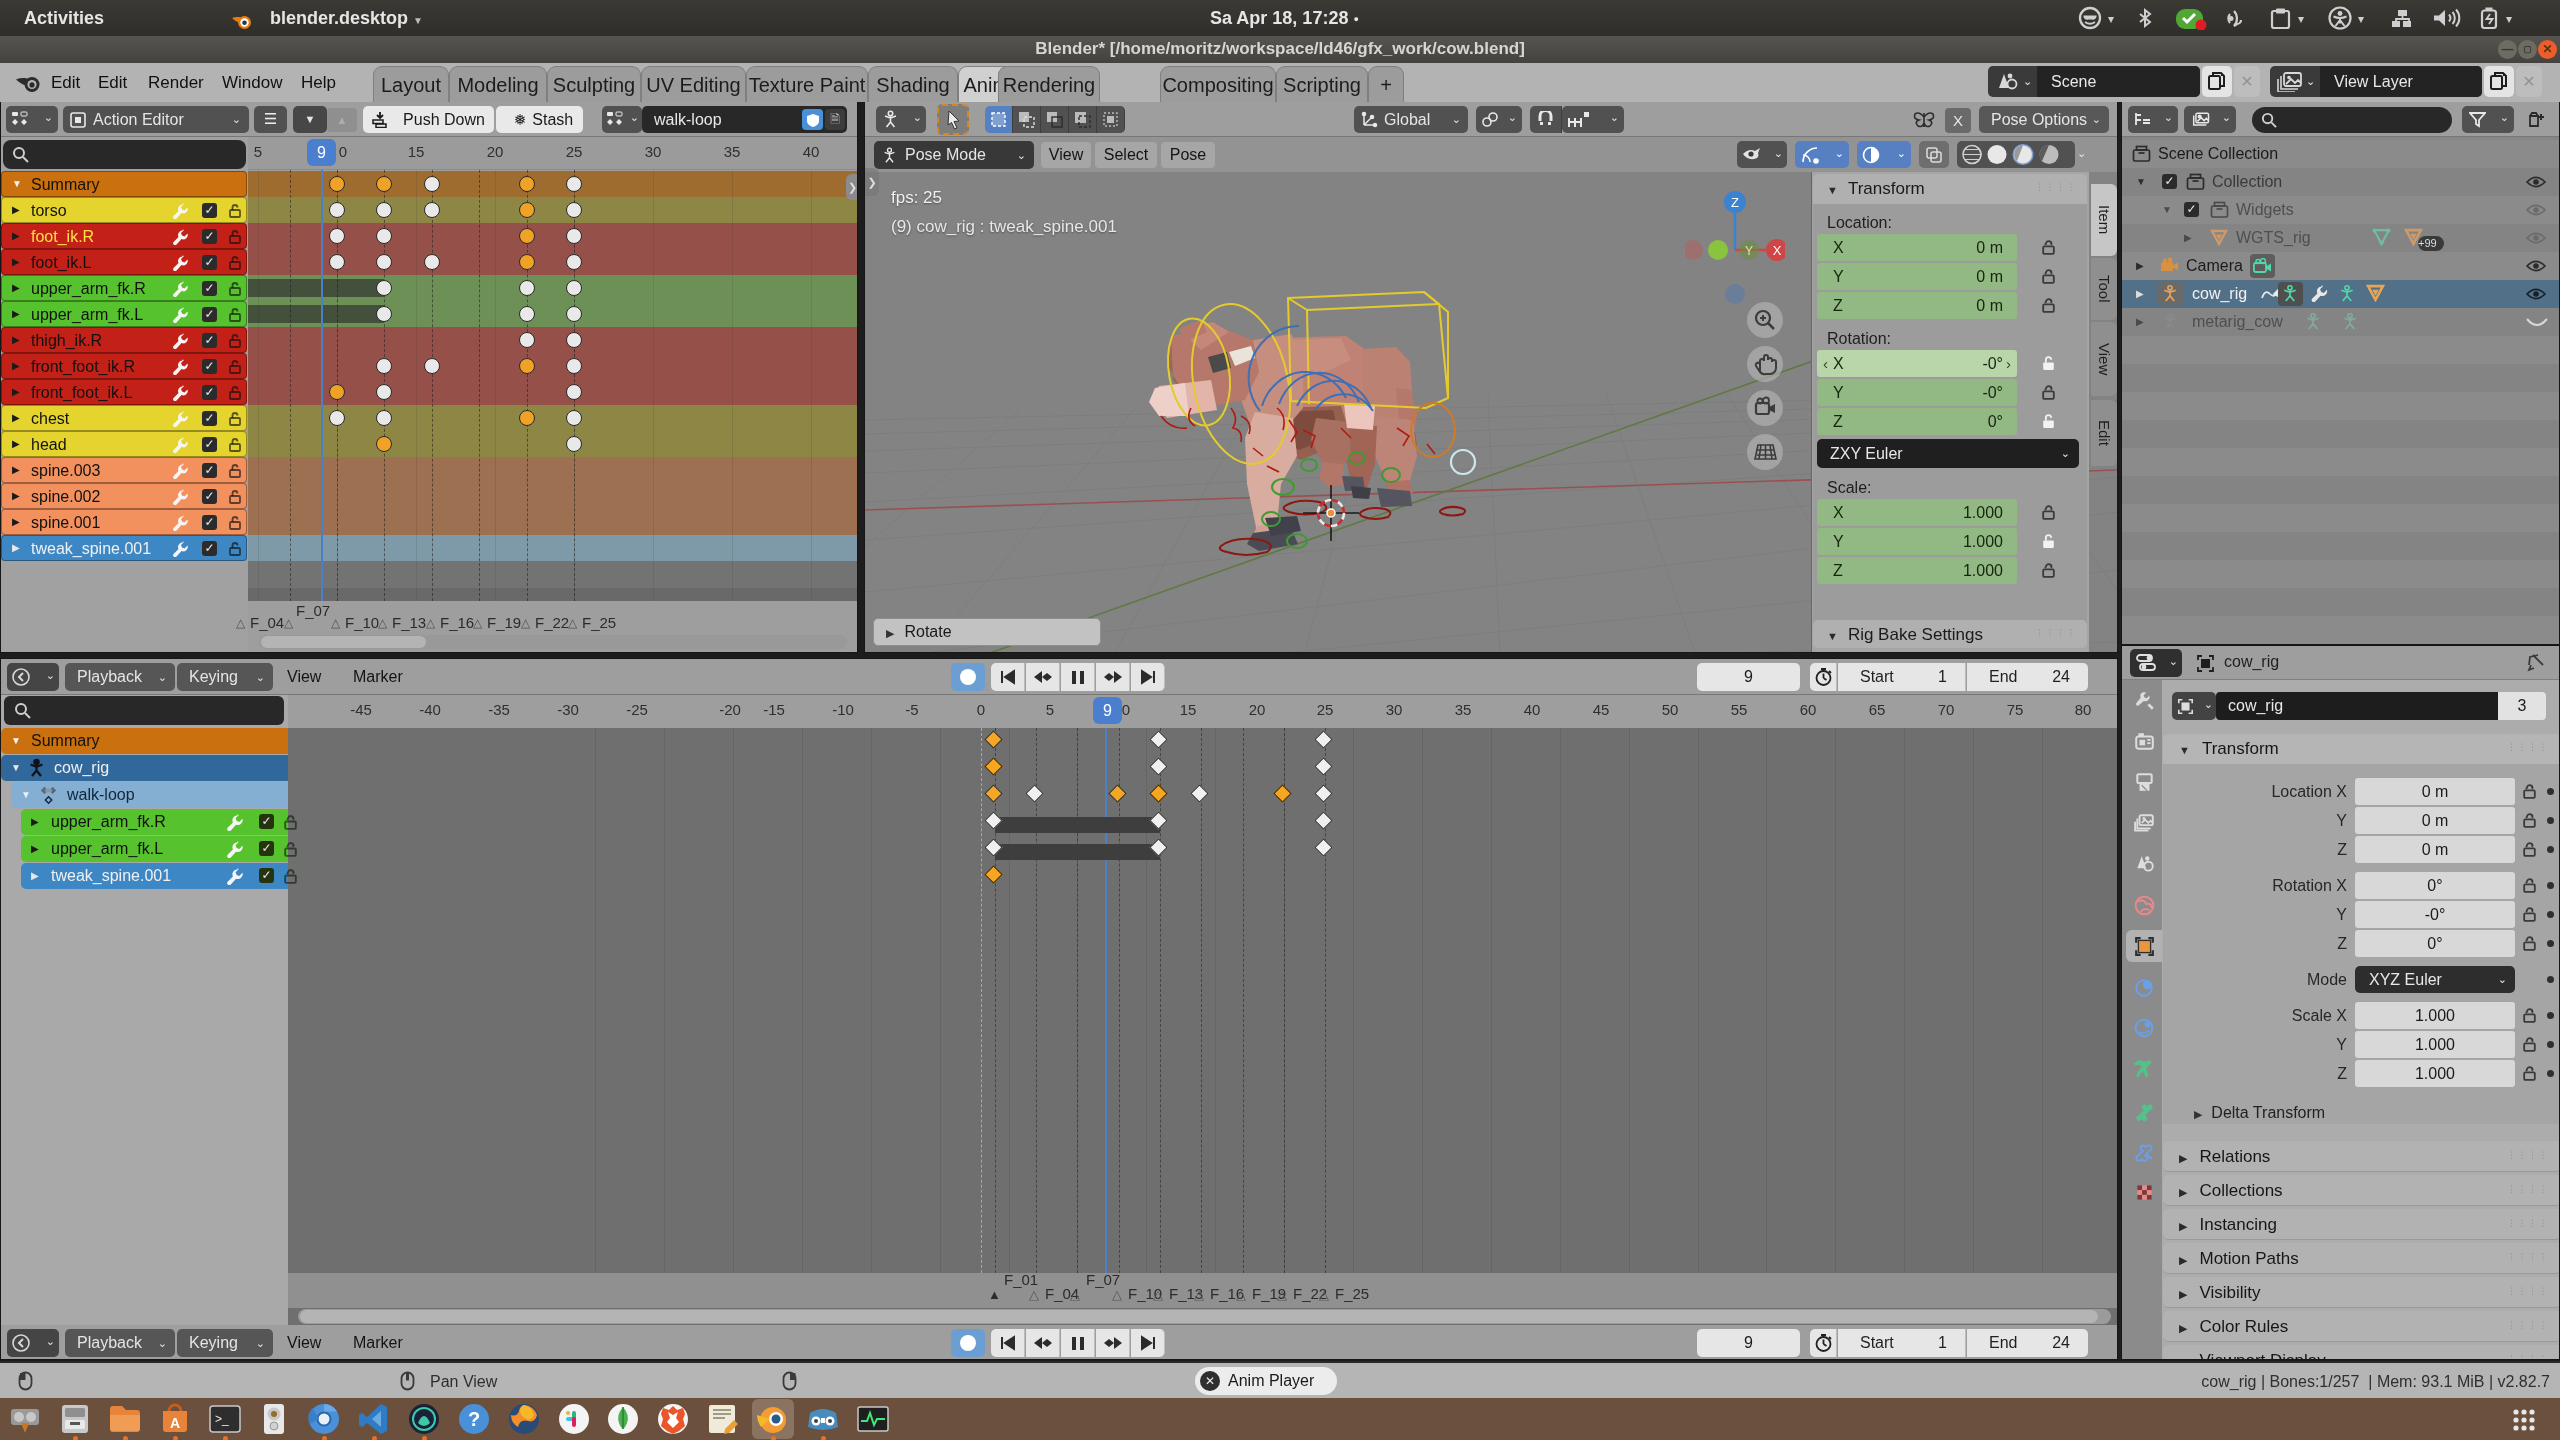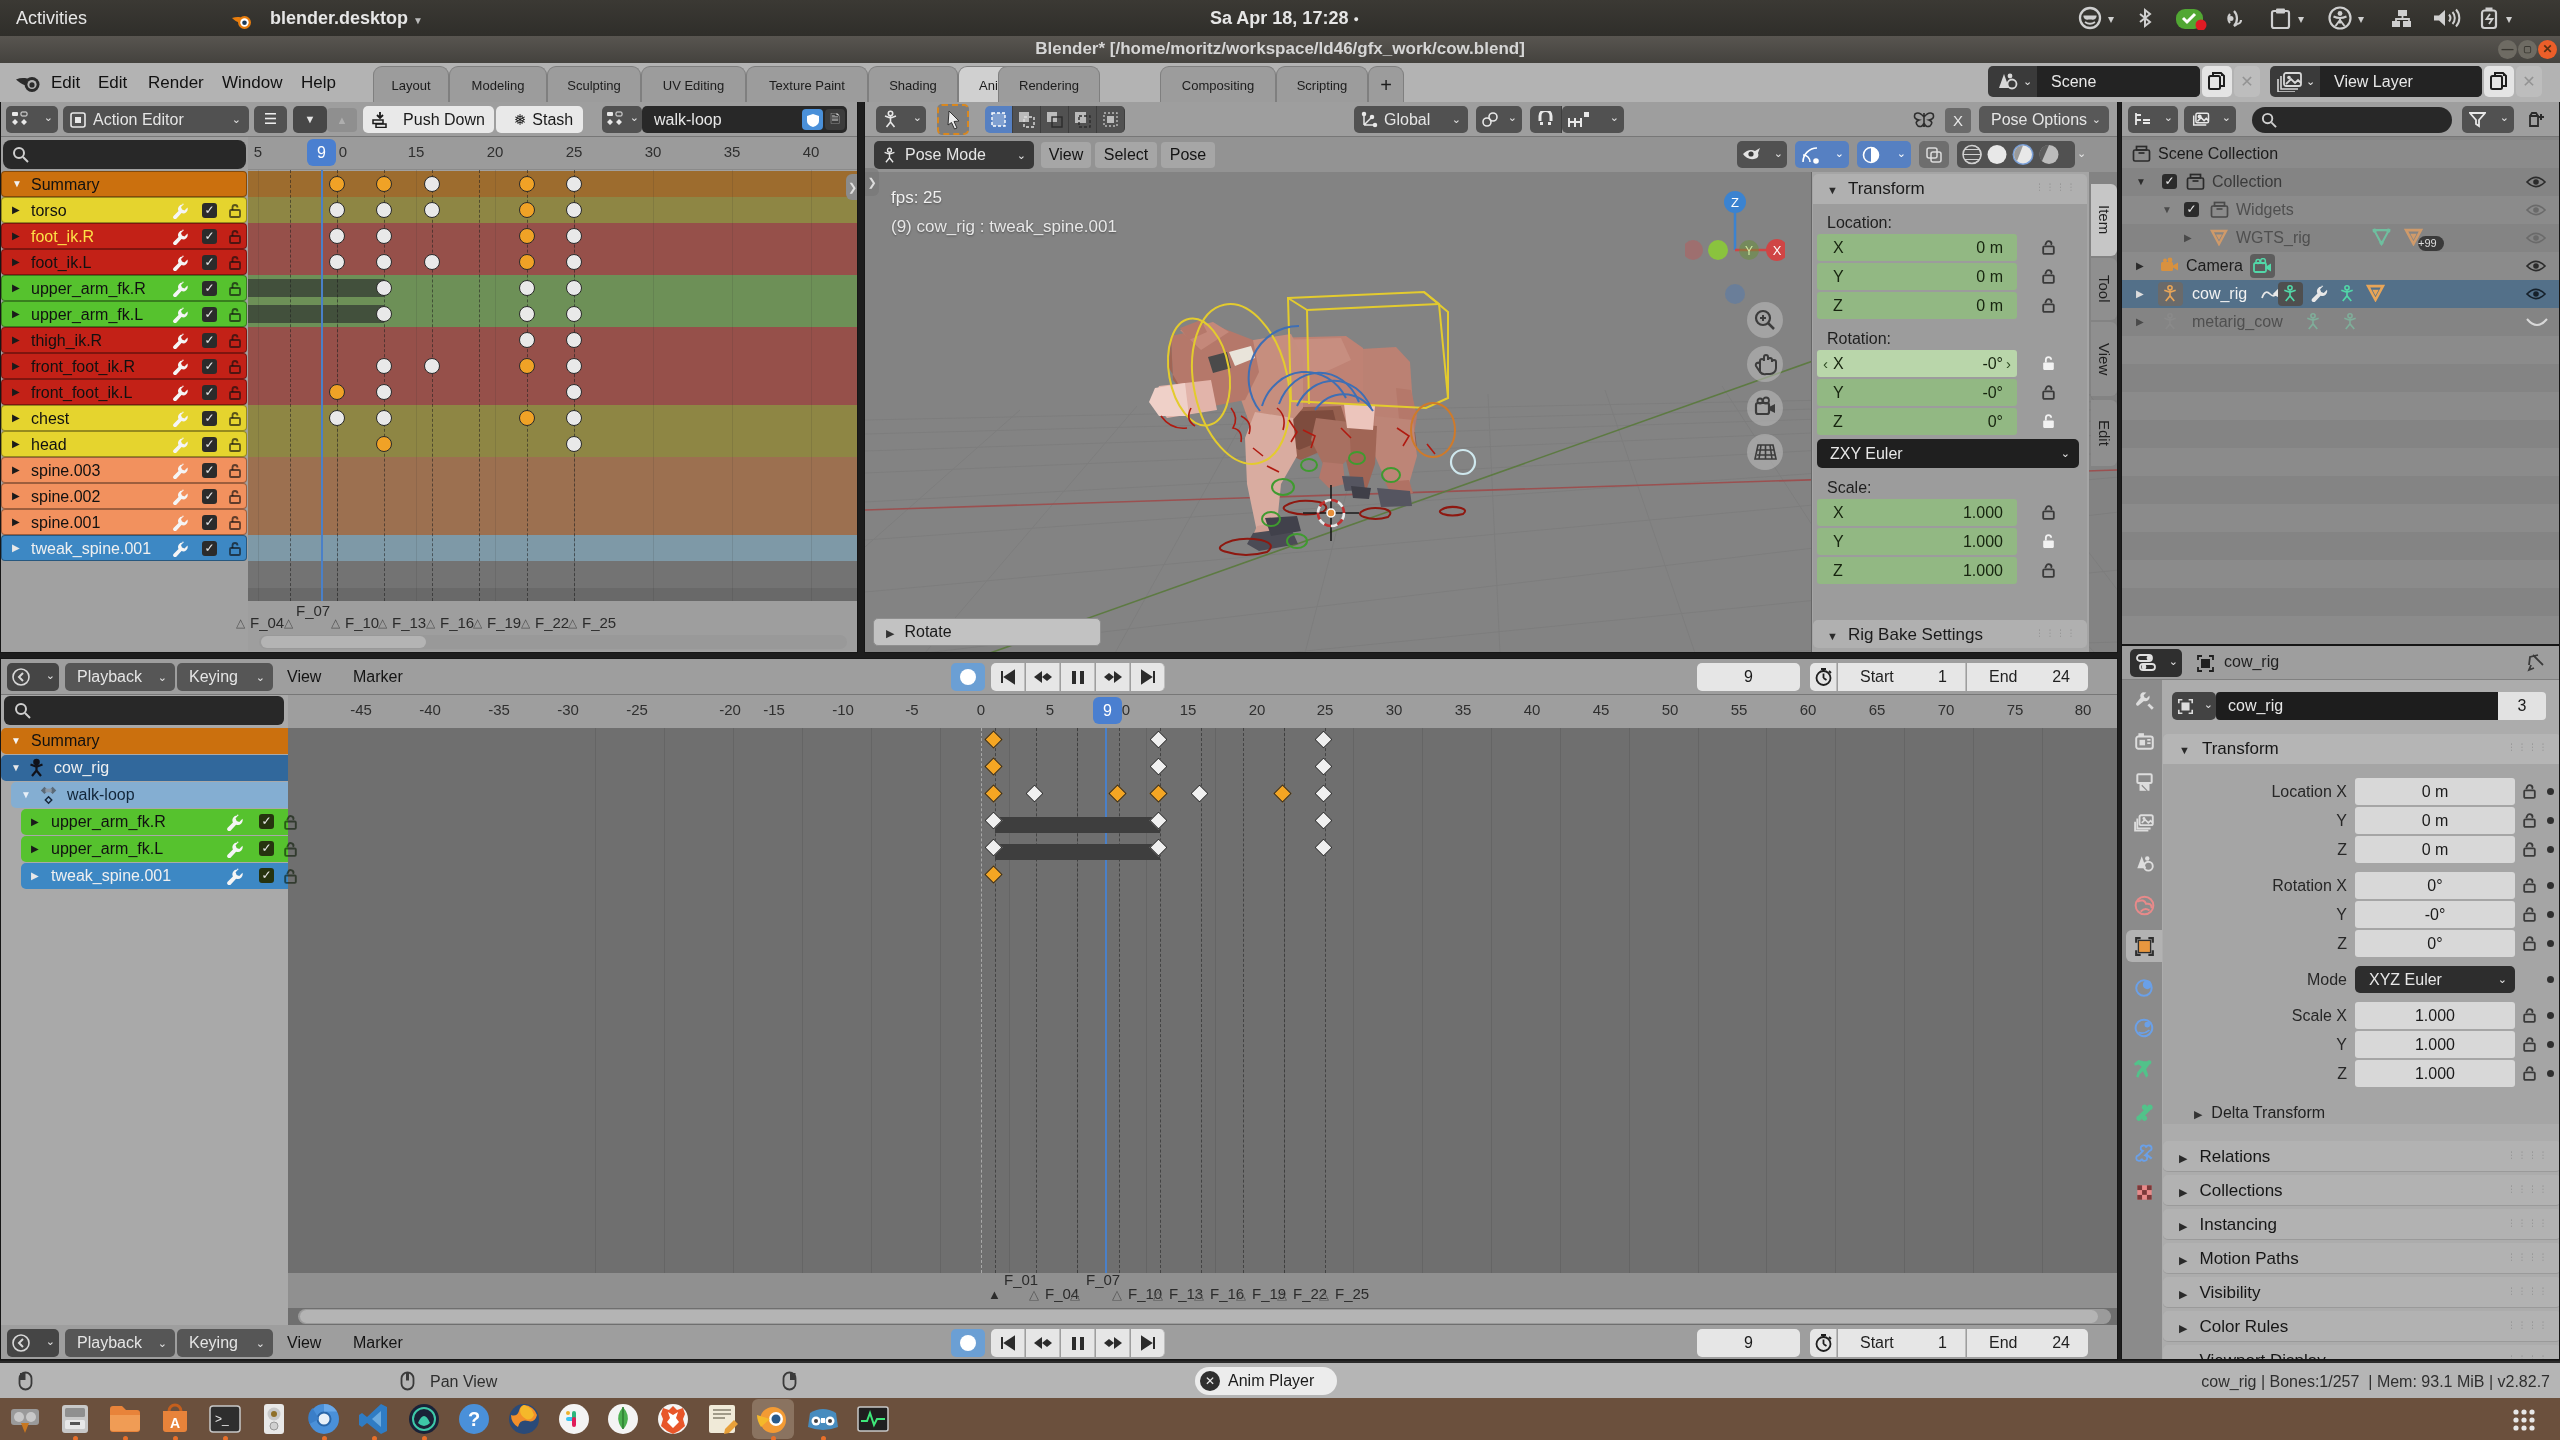--- a/index.html
+++ b/index.html
@@ -5,42 +5,42 @@
 html,body{width:2560px;height:1440px;overflow:hidden;}
 body{font-family:"Liberation Sans",sans-serif;position:relative;background:#1d1d1d;font-size:16px;}
 .abs{position:absolute;}
 svg text{font-family:"Liberation Sans",sans-serif;}
 #gnomebar{left:0;top:0;width:2560px;height:36px;background:linear-gradient(#3b3934,#2f2e2a);color:#e6e6e6;}
 #gnomebar .itm{position:absolute;top:0;height:36px;line-height:36px;}
 #titlebar{left:0;top:36px;width:2560px;height:27px;background:linear-gradient(#585550,#44423e);color:#d6d6d6;text-align:center;font-weight:bold;font-size:17px;line-height:26px;}
 .winbtn{position:absolute;top:4px;width:19px;height:19px;border-radius:50%;background:#6e6b63;color:#3a3832;font-size:12px;line-height:18px;text-align:center;font-weight:bold;}
 #menubar{left:0;top:63px;width:2560px;height:39px;background:#b3b3b3;color:#111;}
 .menuitem{position:absolute;top:0;height:39px;line-height:39px;font-size:17px;}
-.wtab{position:absolute;top:3px;height:36px;line-height:37px;background:#9c9c9c;border:1px solid #7f7f7f;border-bottom:none;border-radius:9px 9px 0 0;text-align:center;font-size:13px;color:#1c1c1c;}
+.wtab{position:absolute;top:3px;height:36px;line-height:37px;background:#9c9c9c;border:1px solid #7f7f7f;border-bottom:none;border-radius:9px 9px 0 0;text-align:center;font-size:20px;color:#1c1c1c;}
 .wtab.active{background:#d0d0d0;}
 .selwrap{position:absolute;top:3px;height:31px;background:#3a3a3a;border-radius:5px;color:#e8e8e8;font-size:16px;}
 .dchip{background:#515151;color:#e5e5e5;border-radius:5px;position:absolute;font-size:16px;}
 .dfield{background:#282828;color:#e8e8e8;border-radius:5px;position:absolute;font-size:16px;}
 .lbtn{background:#e9e9e9;color:#1a1a1a;border-radius:5px;position:absolute;font-size:16px;text-align:center;}
 .kf{position:absolute;width:16px;height:16px;border-radius:50%;border:1.5px solid #2a2a2a;margin:-8px;}
 .kfw{background:#e9e9e9;}
 .kfo{background:#f0a226;}
 .dia{position:absolute;width:13px;height:13px;border:1.5px solid #2a2a2a;transform:rotate(45deg);margin:-8px;}
 .diaw{background:#f0f0f0;}
 .diao{background:#f5a623;}
 .rlnum{position:absolute;font-size:15px;color:#2f2f2f;transform:translateX(-50%);}
 .chk{position:absolute;width:15px;height:15px;background:#2b2b2b;border-radius:3px;color:#e8e8e8;font-size:12px;line-height:15px;text-align:center;}
 .grn{position:absolute;background:#92b883;border-radius:3px;color:#17240f;font-size:16px;height:27px;line-height:27px;}
 .ltf{position:absolute;background:#d5d5d5;border-radius:3px;color:#1a1a1a;font-size:16px;height:26px;line-height:26px;}
 .dots6{position:absolute;color:#8f8f8f;font-size:9px;letter-spacing:1.5px;}
 .olrow{position:absolute;left:0;width:438px;height:28px;line-height:28px;font-size:16px;color:#1b1b1b;}
 </style></head>
 <body>
 <div class="abs" id="gnomebar">
-<div class="itm" style="left:16px;font-weight:normal;font-size:18px;text-align:right;">Activities</div>
+<div class="itm" style="left:24px;font-weight:bold;font-size:18px;text-align:right;">Activities</div>
 <div class="itm" style="left:231px;top:8px;height:20px;"><svg width="22" height="20" viewBox="0 0 22 20">
         <path d="M1 7 C5 5.5 9 5.5 13 7.5 L9 12 C6 11 3 9 1 7 Z" fill="#e87d0d"></path>
         <circle cx="13.5" cy="11.5" r="6.5" fill="#e87d0d"></circle>
         <circle cx="13.5" cy="11.5" r="4.2" fill="#fff"></circle>
         <circle cx="13.5" cy="11.8" r="2.3" fill="#1d3a57"></circle>
       </svg></div>
 <div class="itm" style="left:270px;font-weight:bold;font-size:18px;">blender.desktop <span style="font-size:10px;color:#bbb;">▼</span></div>
 <div class="itm" style="left:1210px;font-weight:bold;font-size:18px;">Sa Apr 18, 17:28 <span style="font-size:9px;vertical-align:2px;">●</span></div>
 <div class="itm" style="left:2078px;top:6px;height:24px;"><svg width="470" height="24" viewBox="0 0 470 24" fill="#cfcfcf">
 <circle cx="12" cy="12" r="10" fill="none" stroke="#cfcfcf" stroke-width="2.3"></circle>

